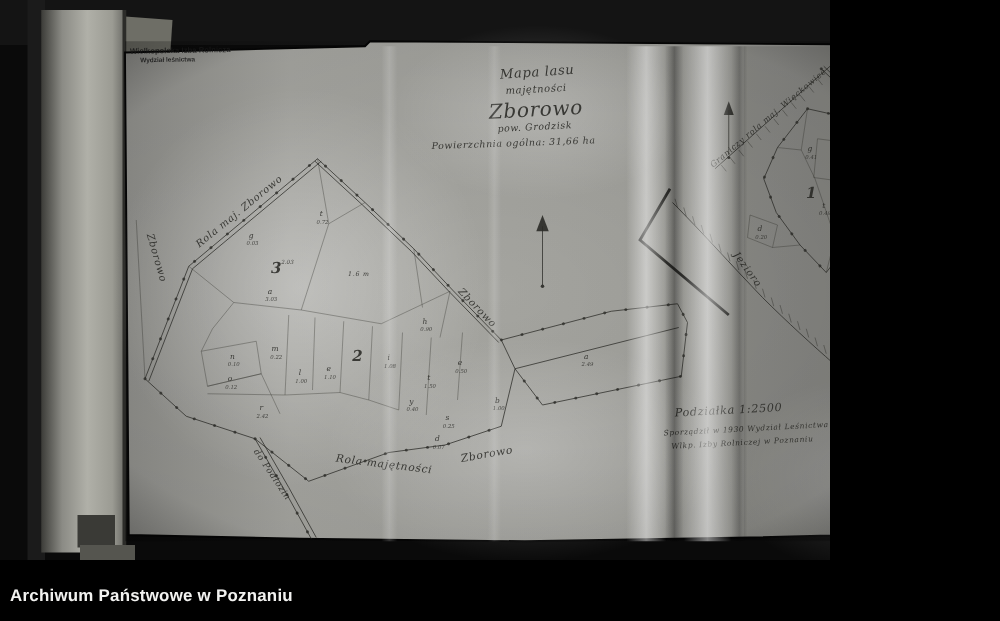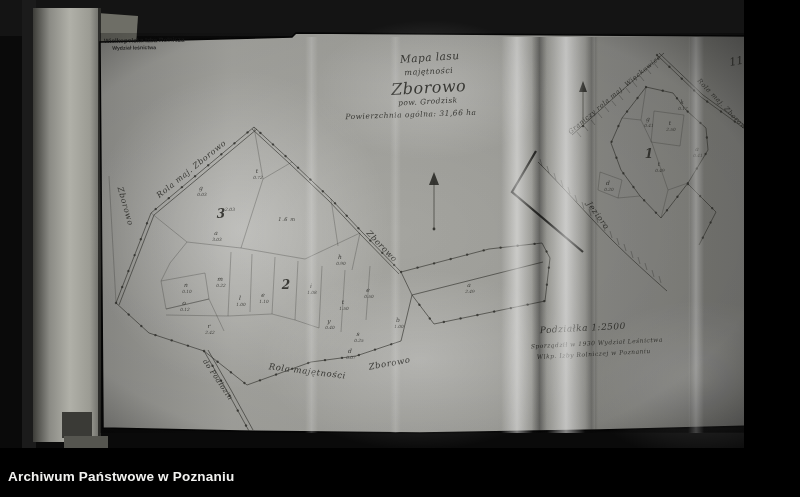--- a/index.html
+++ b/index.html
@@ -1,16 +1,16 @@
 <!DOCTYPE html>
 <html style="--ink: #2b2b27; --paper: #a4a49f; --background: #0a0a0a; --caption_bg: #000000; --caption_fg: #f2f2f0;"><head>
 <meta charset="utf-8">
 <style>
   html,body{margin:0;padding:0;background:#000;}
-  .photo{position:relative;width:744px;height:497px;overflow:hidden;background:#a21caf;}
+  .photo{position:relative;width:664px;height:497px;overflow:hidden;background:#a21caf;}
   svg{display:block;}
   text{user-select:none;}
   .hw{font-family:"DejaVu Serif",serif;font-style:italic;fill:var(--ink);opacity:.88;}
   .road-label{text-anchor:middle;letter-spacing:.6px;}
   .parcel-letter{text-anchor:middle;}
   .parcel-area{text-anchor:middle;opacity:.8;}
   .big-number{text-anchor:middle;font-weight:bold;}
   .title-line{text-anchor:middle;letter-spacing:.5px;}
   .stamp-line{font-family:"Liberation Sans",sans-serif;font-weight:bold;fill:#1b1b1b;opacity:.85;}
   .caption-text{font-family:"Liberation Sans",sans-serif;font-weight:bold;fill:#f2f2f0;letter-spacing:.2px;}

